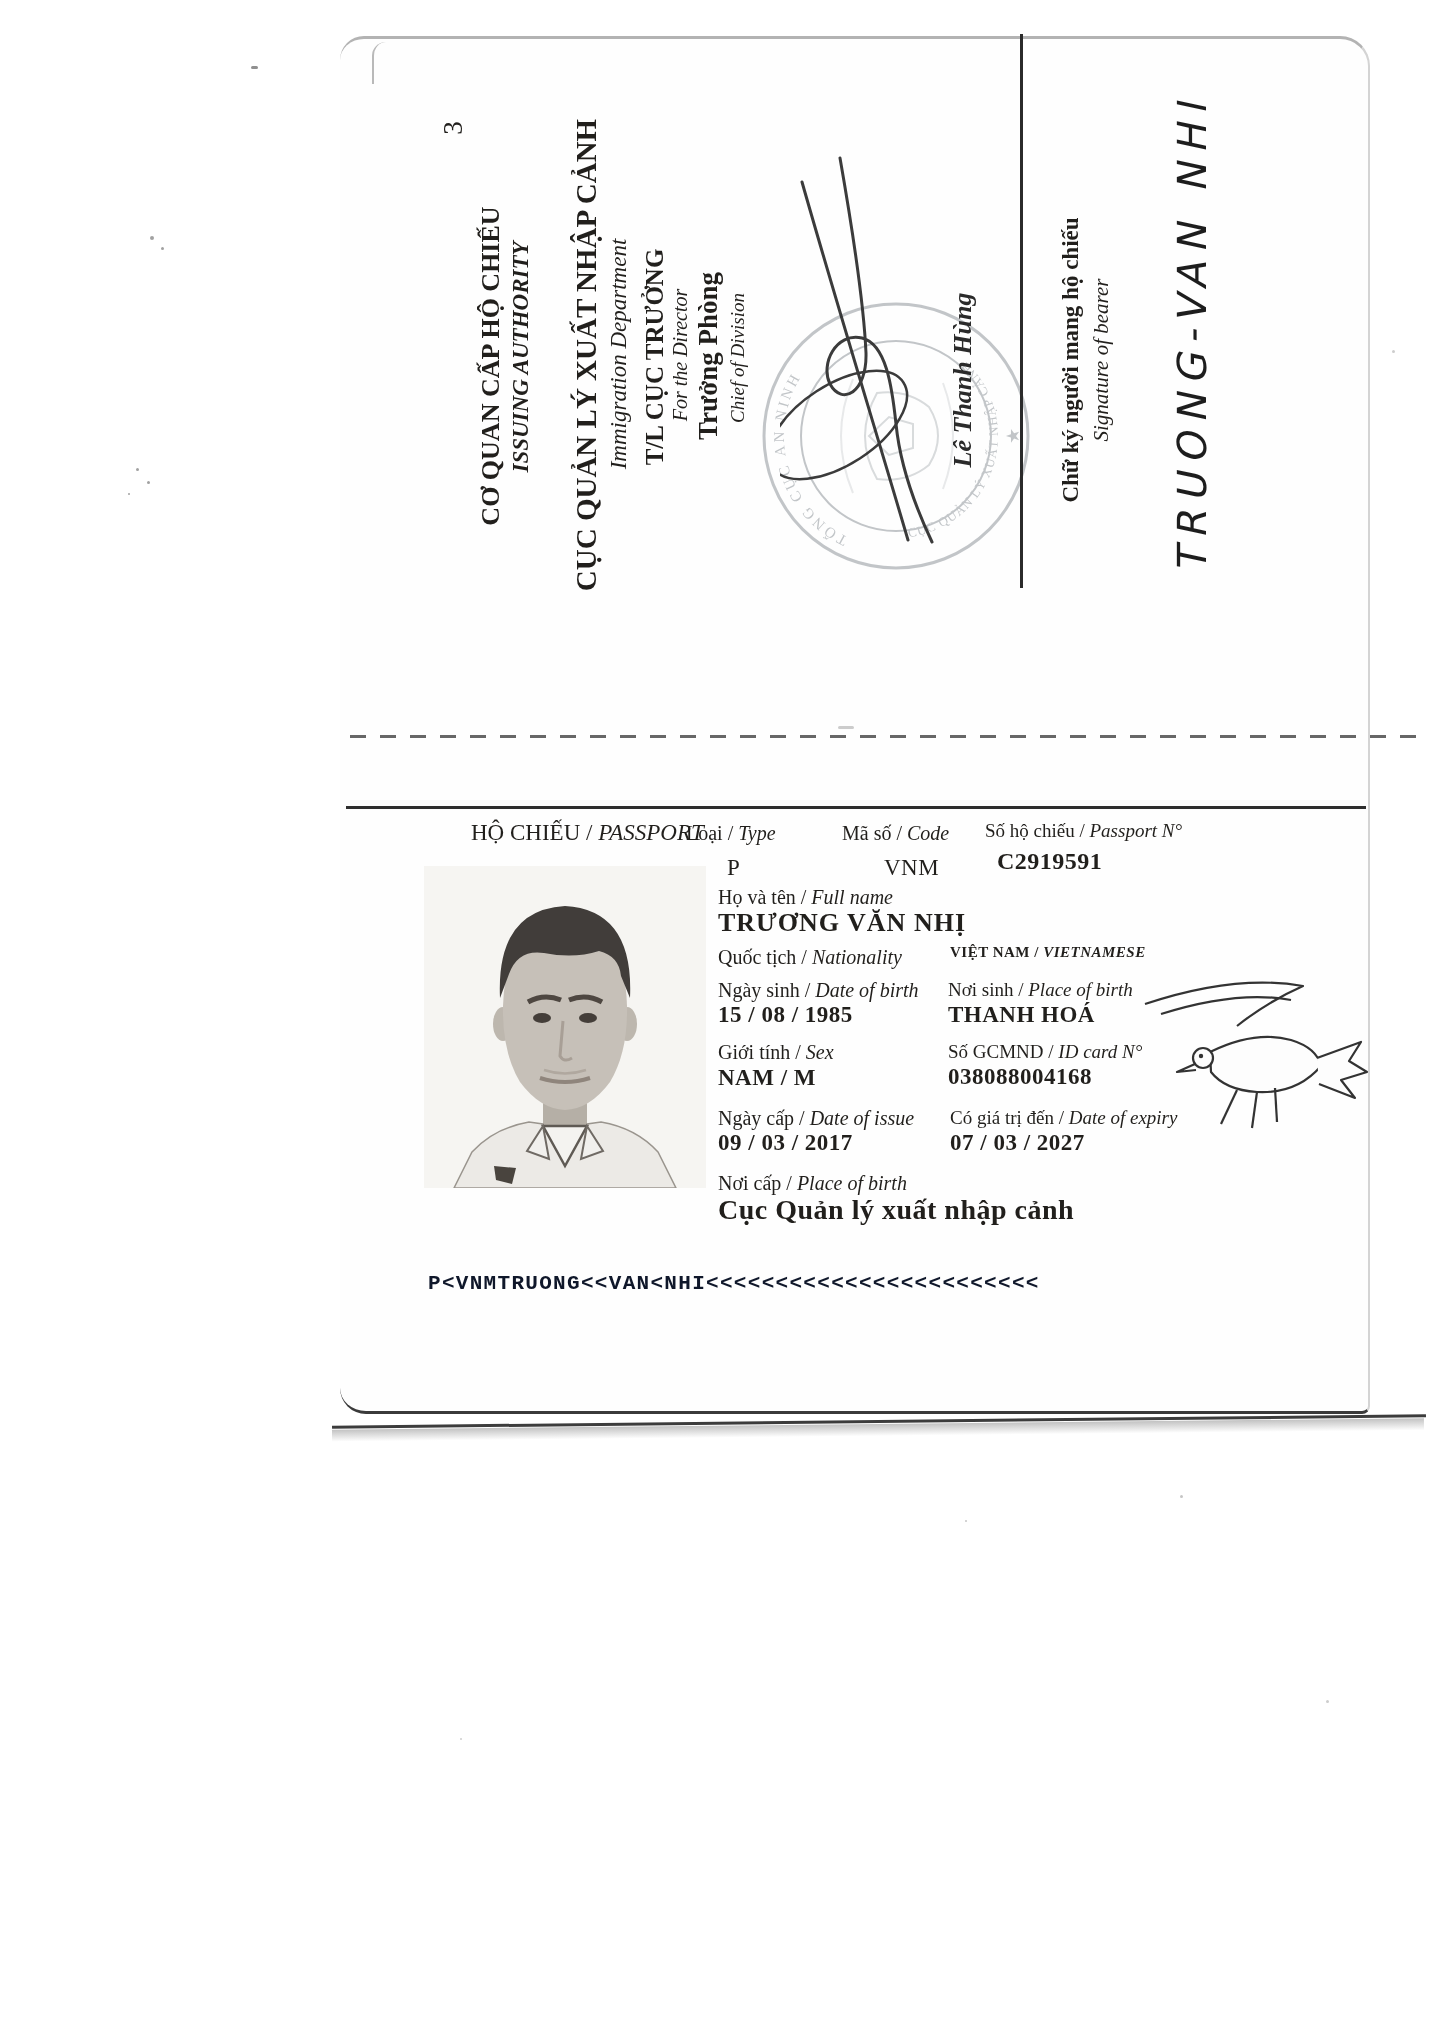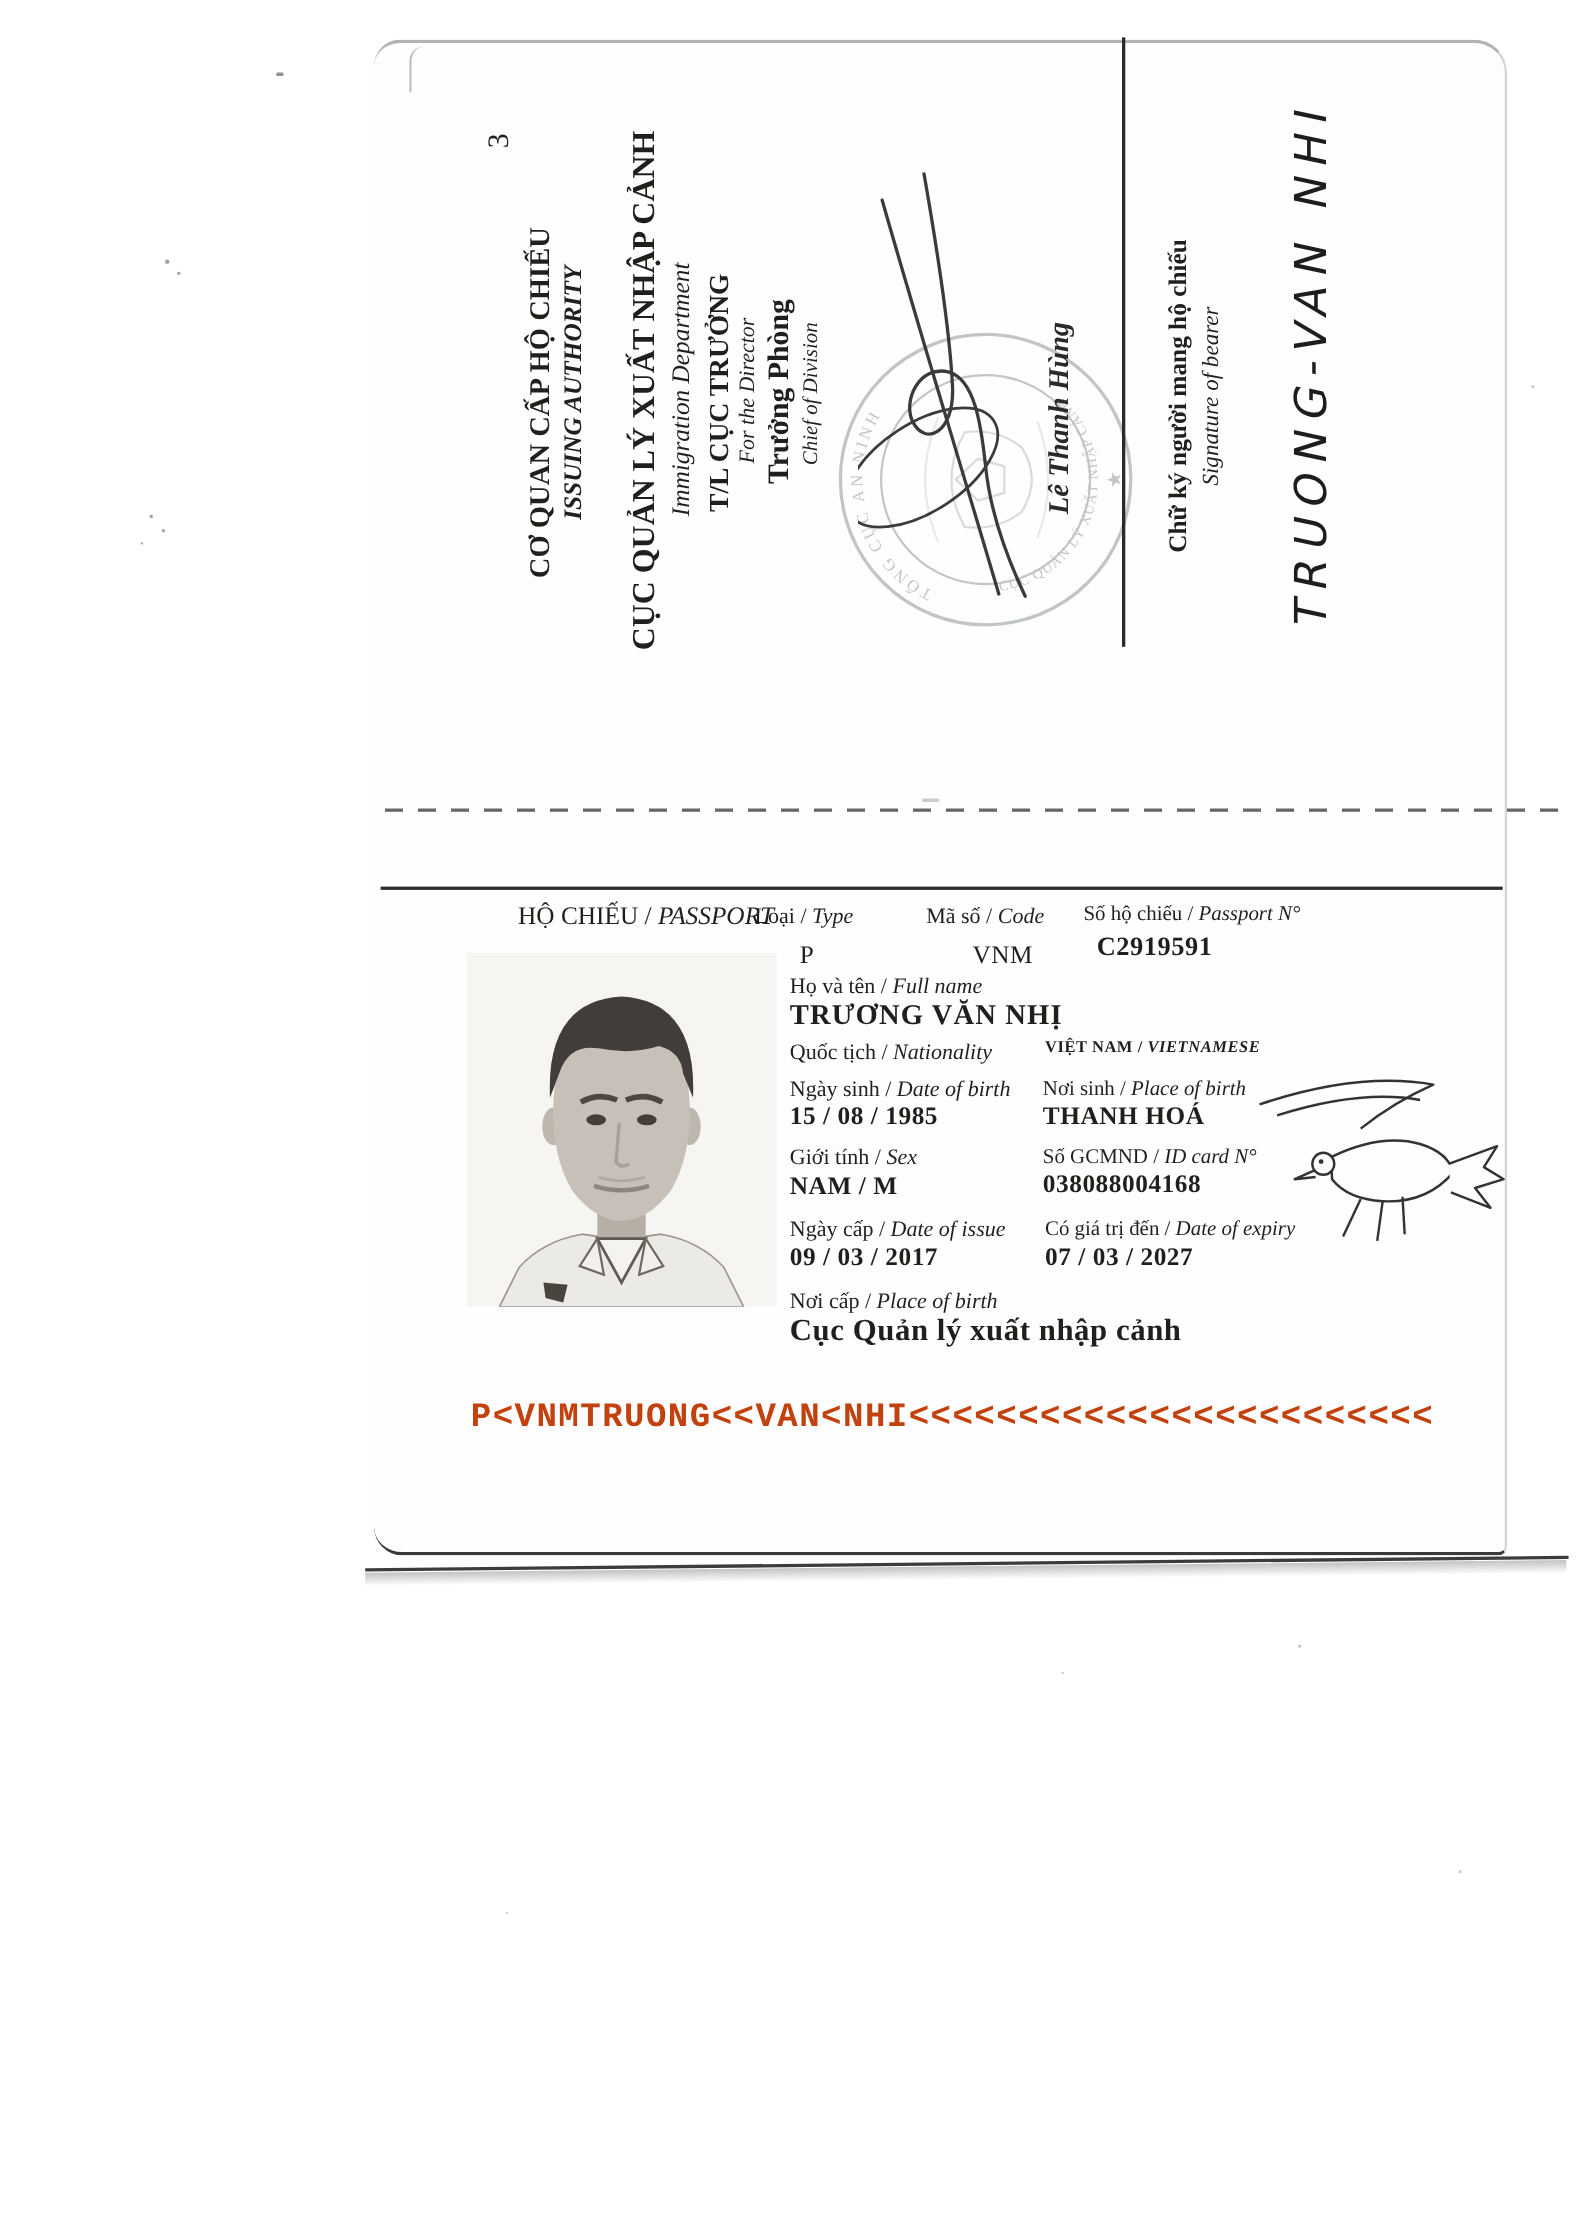--- a/index.html
+++ b/index.html
@@ -83,23 +83,23 @@
   #l-doi{left:718px;top:1107px;}
   #v-doi{left:718px;top:1130px;}
   #l-doe{left:950px;top:1107px;}
   #v-doe{left:950px;top:1130px;}
   #l-poi{left:718px;top:1172px;}
   #v-poi{left:718px;top:1194px;font-size:28px;letter-spacing:.5px;}
 
   #photo{position:absolute;left:424px;top:866px;width:282px;height:322px;filter:blur(.6px);}
   #dove{position:absolute;left:1115px;top:972px;width:258px;height:182px;}
 
-  .mrz{position:absolute;left:428px;white-space:pre;color:#c2410c;
+  .mrz{position:absolute;left:428px;white-space:pre;color:#0f172a;
        font-family:"Liberation Mono","DejaVu Sans Mono",monospace;
-       font-size:31px;font-weight:700;letter-spacing:1.3px;line-height:1;}
+       font-size:21px;font-weight:700;letter-spacing:1.3px;line-height:1;}
   #mrz1{top:1273px;}
   #mrz2{top:1323px;}
 
   .speck{position:absolute;background:#6f6f6f;border-radius:50%;opacity:.65;}
 </style>
 </head>
 <body>
 
 <div id="scan">
 

